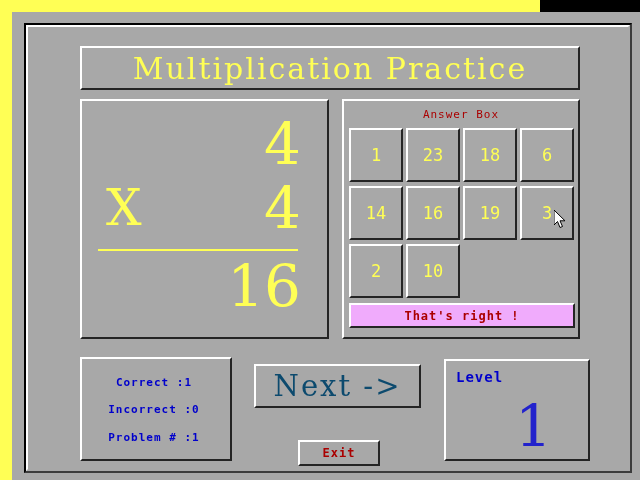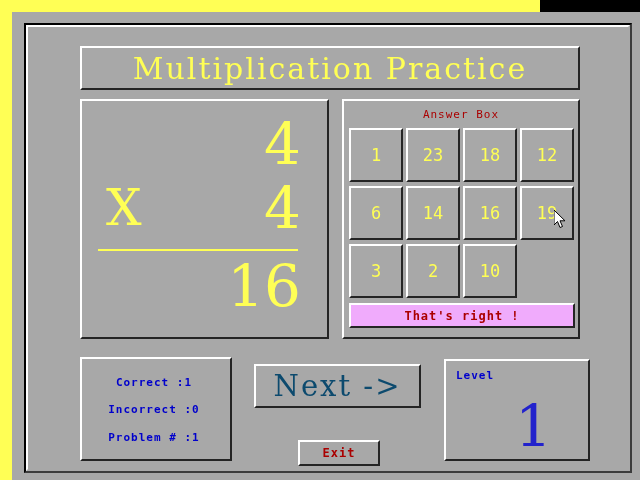--- a/index.html
+++ b/index.html
@@ -266,21 +266,21 @@
   #level-panel {
     left: 418px;
     top: 334px;
     width: 146px;
     height: 102px;
   }
   #level-label {
     position: absolute;
     left: 10px;
     top: 8px;
-    font-size: 11px;
+    font-size: 14px;
     font-weight: bold;
     letter-spacing: 1px;
     color: #0000cc;
     text-align: center;
   }
   #level-value {
     position: absolute;
     right: 36px;
     bottom: 2px;
     font-family: "DejaVu Serif", serif;
@@ -322,21 +322,20 @@
           <div id="prob-answer" class="prob-row">16</div>
         </div>
       </div>
 
       <div id="answer-panel" class="raised">
         <div id="answer-label">Answer Box</div>
         <div id="answer-grid">
           <div class="ans-btn">1</div>
           <div class="ans-btn">23</div>
           <div class="ans-btn">18</div>
-          <div class="ans-btn">12</div>
           <div class="ans-btn">6</div>
           <div class="ans-btn">14</div>
           <div class="ans-btn">16</div>
           <div class="ans-btn">19</div>
           <div class="ans-btn">3</div>
           <div class="ans-btn">2</div>
           <div class="ans-btn">10</div>
         </div>
         <div id="status-bar">That's right !</div>
       </div>

